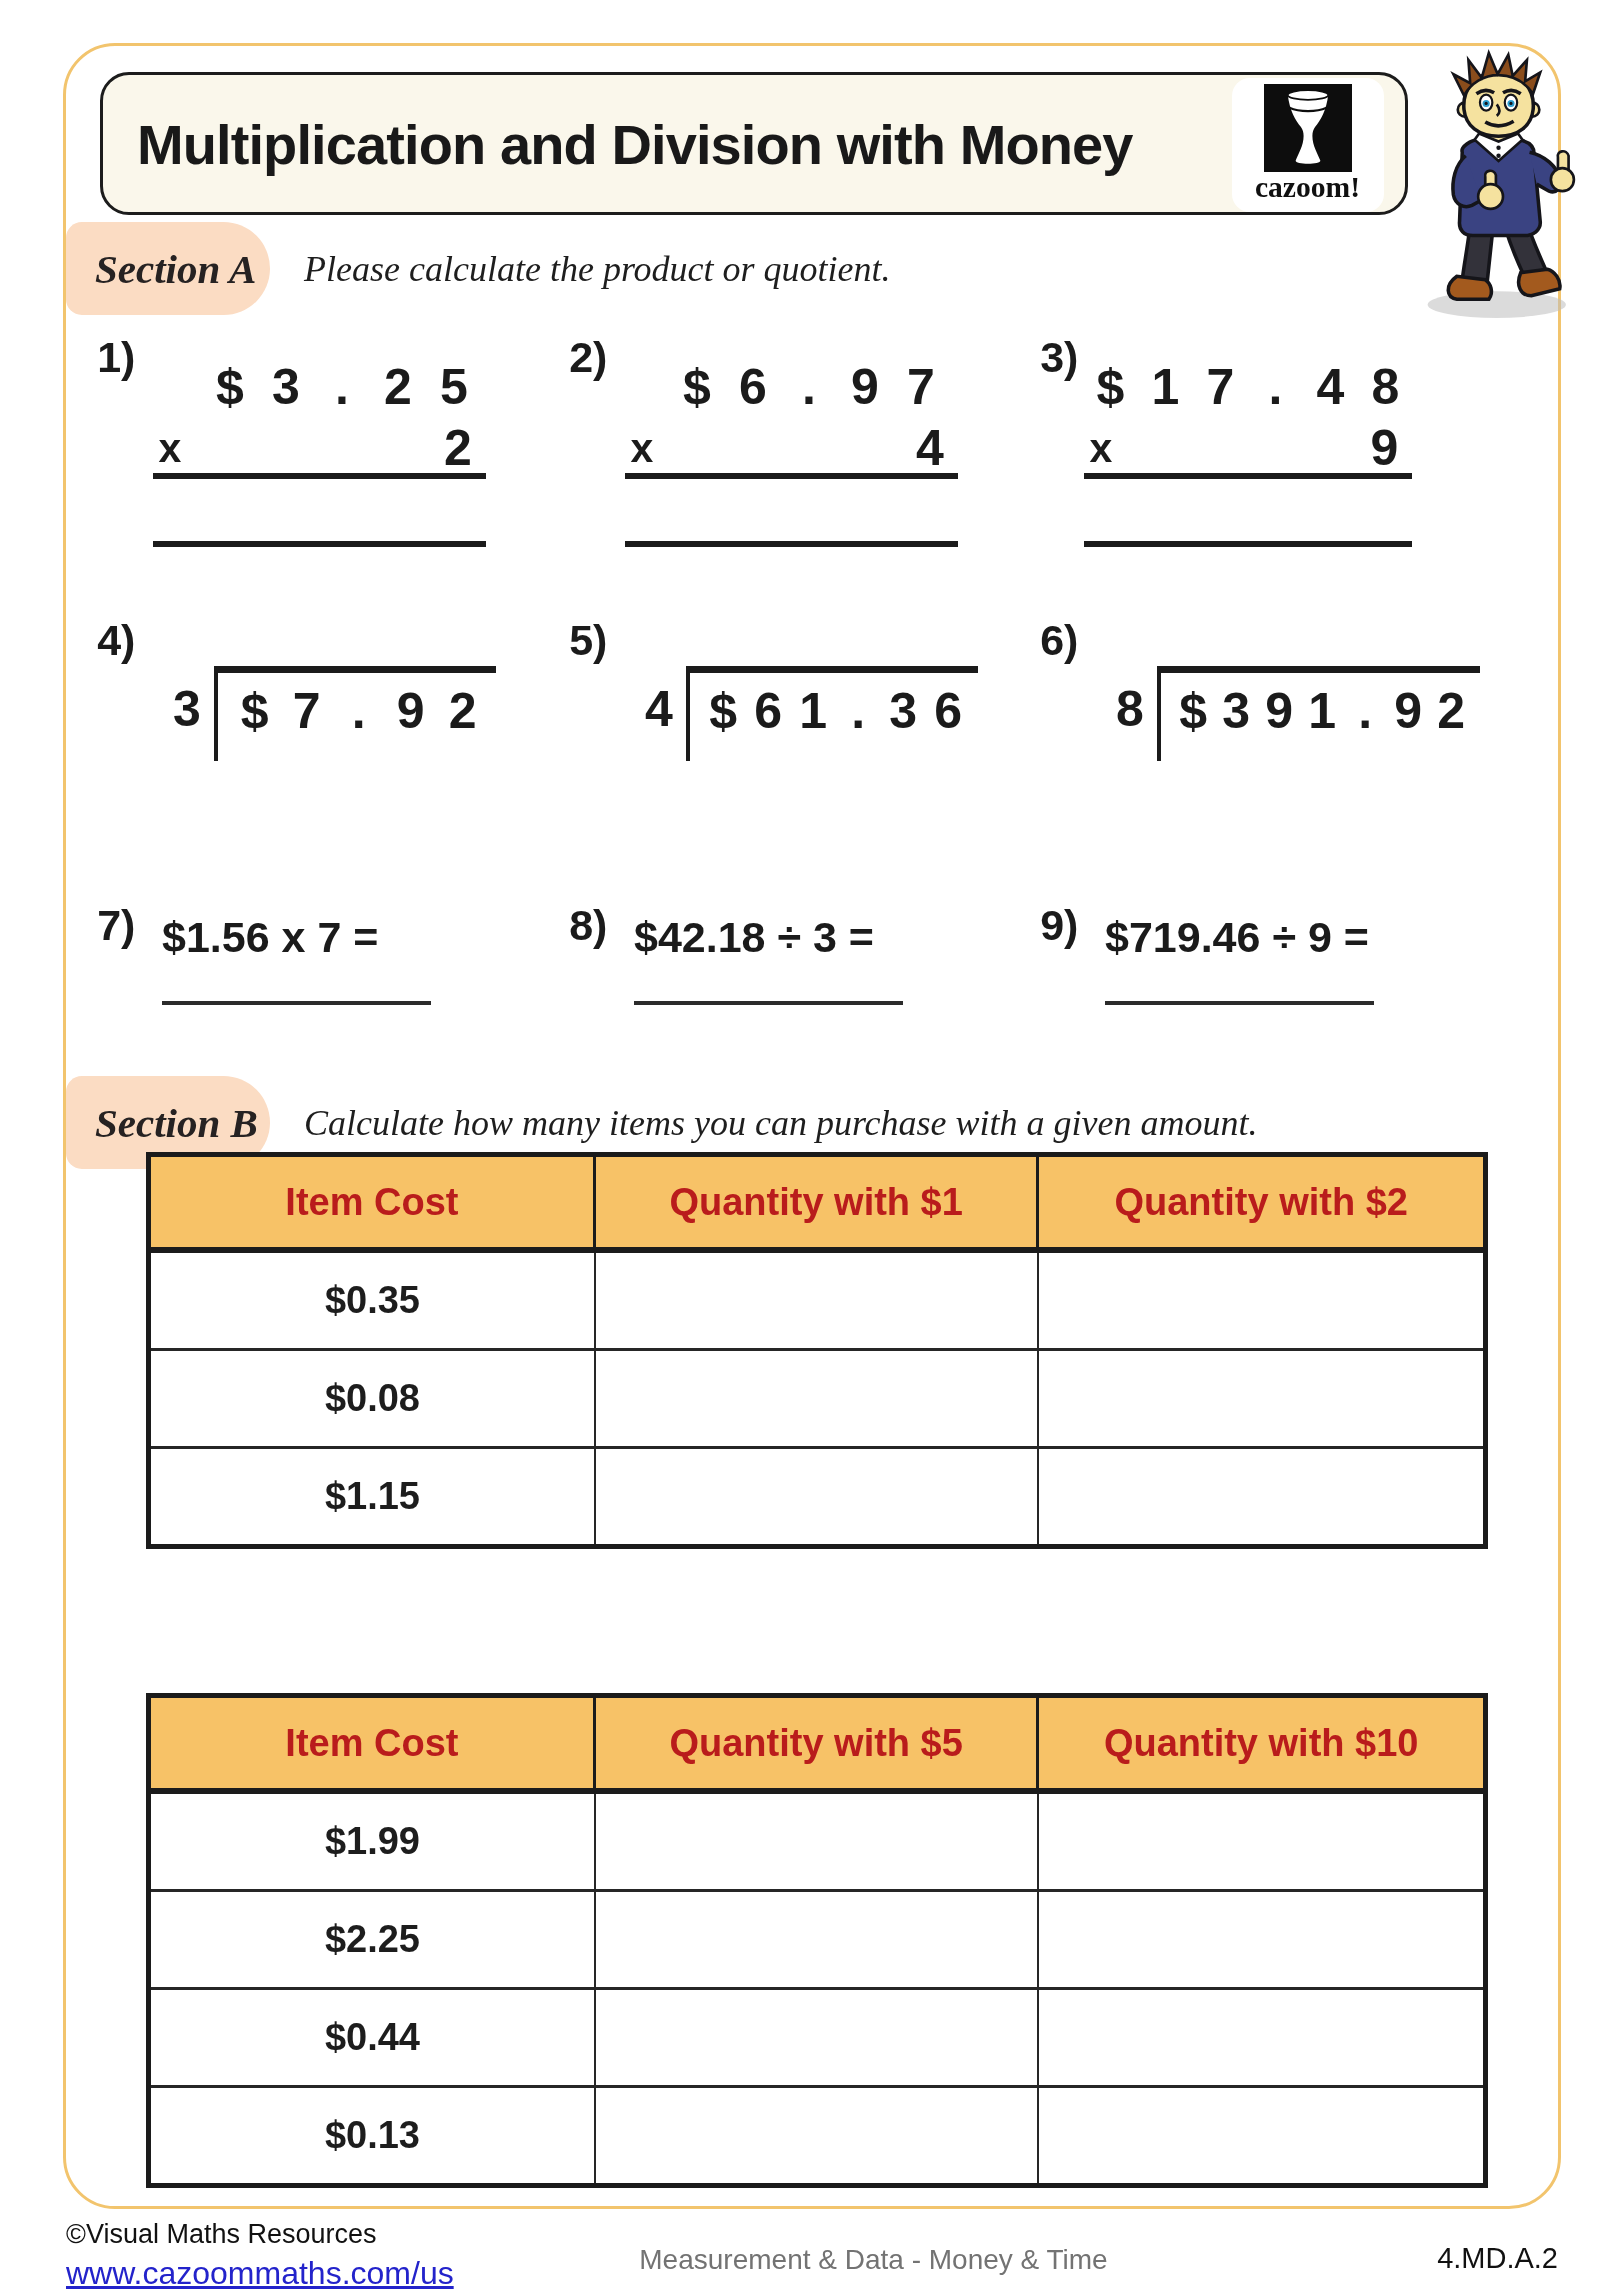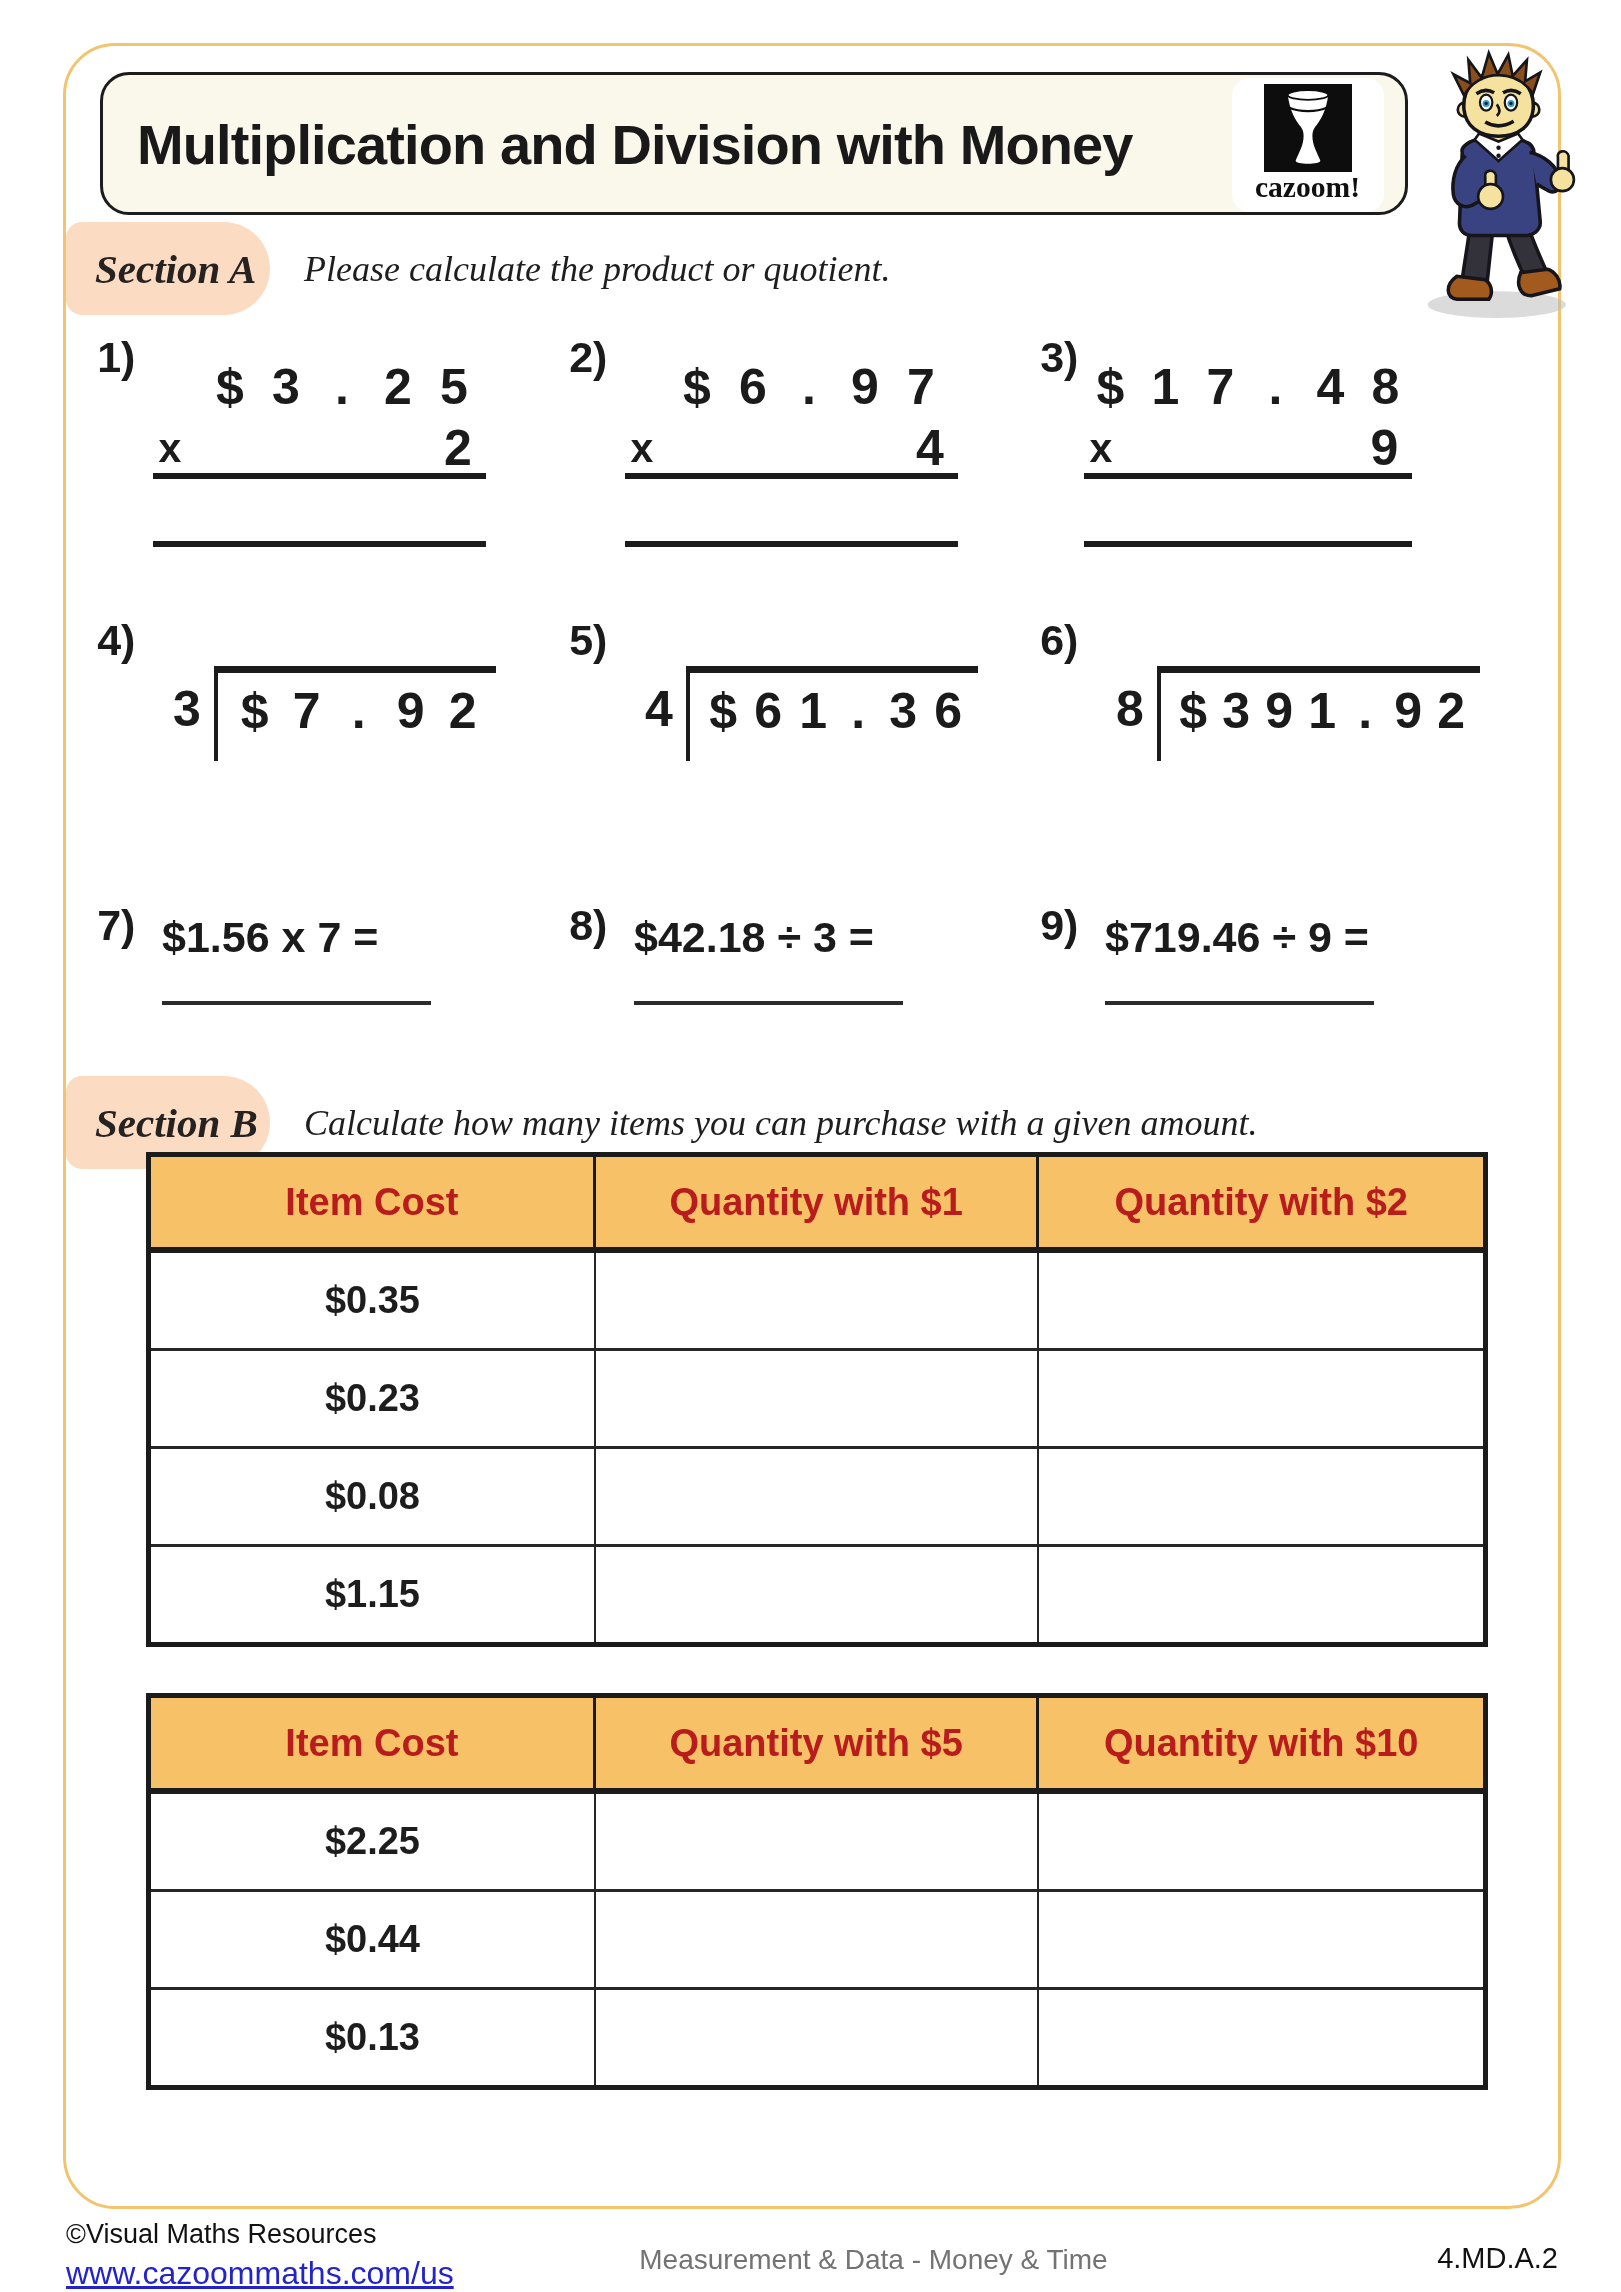--- a/index.html
+++ b/index.html
@@ -252,45 +252,45 @@
         <div class="th">Quantity with $1</div>
         <div class="th">Quantity with $2</div>
       </div>
     <div class="t-body">
         <div class="tr">
           <div class="td">$0.35</div>
           <div class="td"></div>
           <div class="td"></div>
         </div>
         <div class="tr">
-          <div class="td">$0.23</div>
-          <div class="td"></div>
-          <div class="td"></div>
-        </div>
-        <div class="tr">
           <div class="td">$0.08</div>
           <div class="td"></div>
           <div class="td"></div>
         </div>
         <div class="tr">
           <div class="td">$1.15</div>
           <div class="td"></div>
           <div class="td"></div>
         </div>
       </div>
   </div>
 
   <div class="btable" style="top:1693px">
     <div class="t-head">
         <div class="th">Item Cost</div>
         <div class="th">Quantity with $5</div>
         <div class="th">Quantity with $10</div>
       </div>
     <div class="t-body">
         <div class="tr">
+          <div class="td">$1.99</div>
+          <div class="td"></div>
+          <div class="td"></div>
+        </div>
+        <div class="tr">
           <div class="td">$2.25</div>
           <div class="td"></div>
           <div class="td"></div>
         </div>
         <div class="tr">
           <div class="td">$0.44</div>
           <div class="td"></div>
           <div class="td"></div>
         </div>
         <div class="tr">

